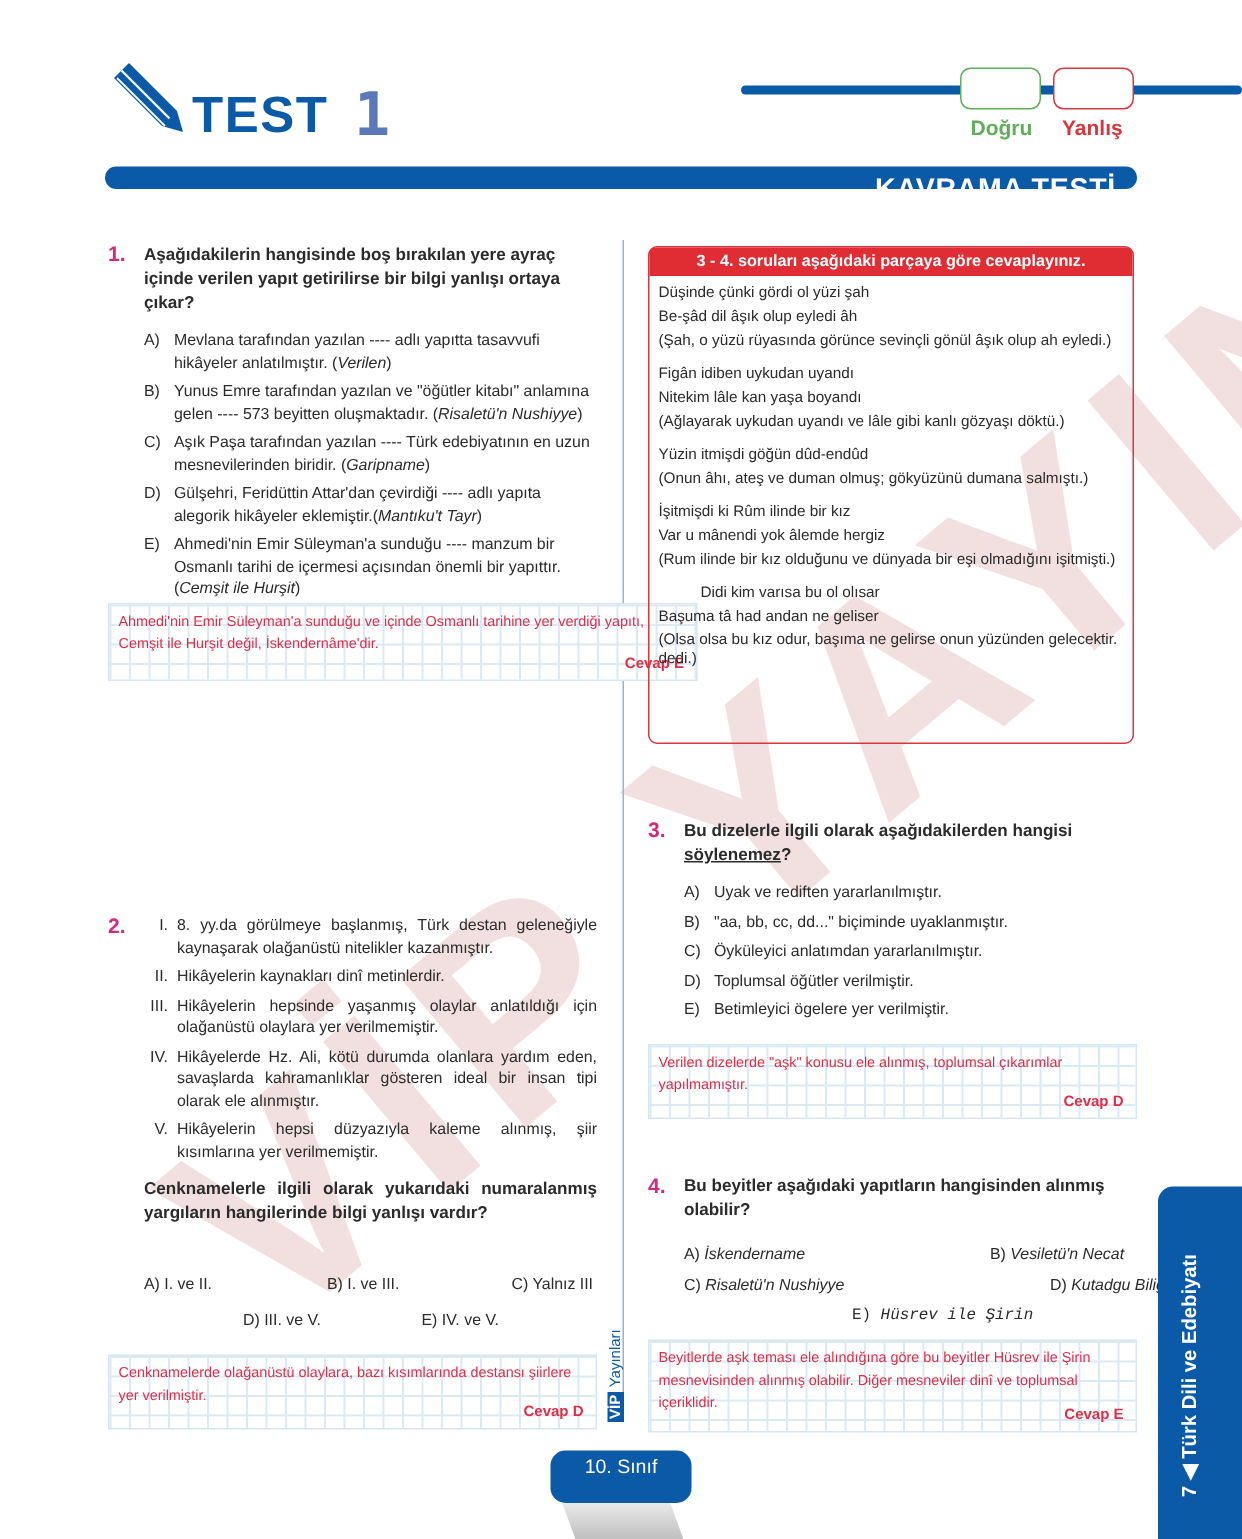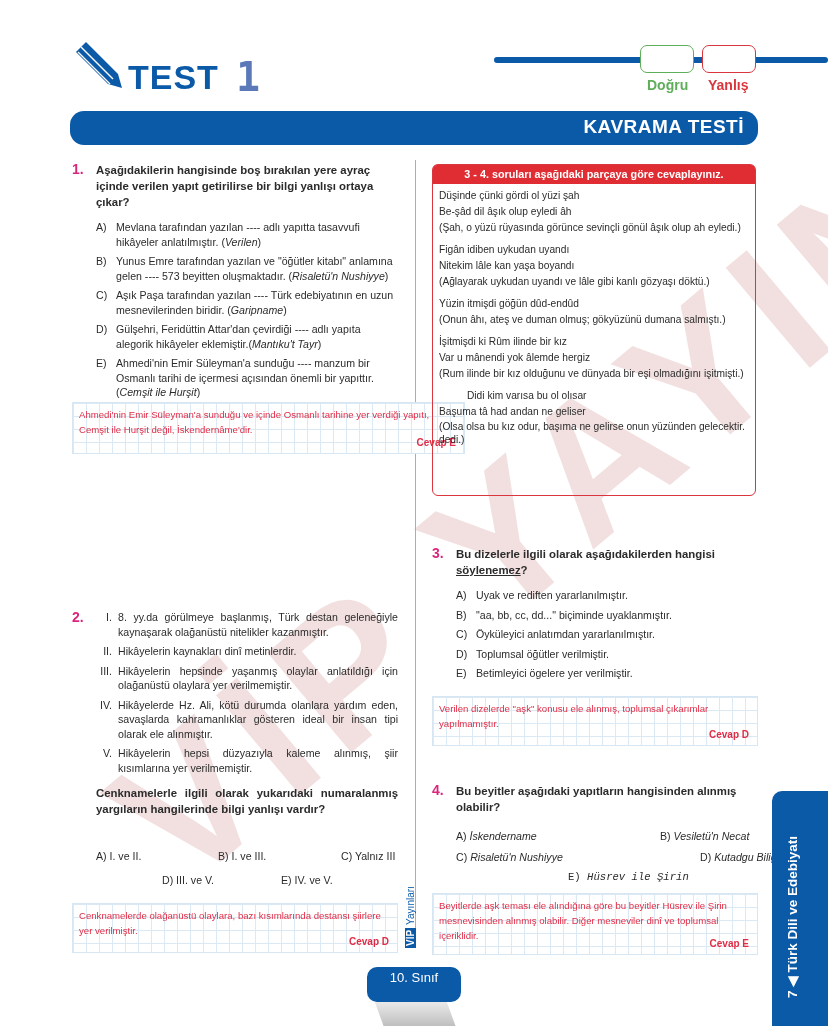--- a/index.html
+++ b/index.html
@@ -13,21 +13,21 @@
   .header-num { position: absolute; left: 236px; top: 54px; font-family: "DejaVu Sans Mono", monospace; font-size: 40px; font-weight: bold; color: #5b79b8; }
 
   .top-line { position: absolute; left: 494px; top: 57px; width: 334px; height: 6px; background: #0b5aa8; border-radius: 3px; }
   .score-box { position: absolute; top: 45px; width: 54px; height: 28px; background: #fff; border-radius: 7px; }
   .score-box.dogru { left: 640px; border: 1.5px solid #5fae5a; }
   .score-box.yanlis { left: 702px; border: 1.5px solid #d9363e; }
   .score-label { position: absolute; top: 77px; font-size: 14px; font-weight: bold; }
   .score-label.dogru { left: 647px; color: #5fae5a; }
   .score-label.yanlis { left: 708px; color: #d9363e; }
 
-  .banner { position: absolute; left: 70px; top: 111px; width: 688px; height: 34px; background: #0b5aa8; border-radius: 14px; }
+  .banner { position: absolute; left: 70px; top: 111px; width: 688px; height: 15px; background: #0b5aa8; border-radius: 14px; }
   .banner-title { position: absolute; right: 14px; top: 5px; color: #fff; font-size: 19px; font-weight: bold; letter-spacing: 0.5px; }
 
   .col-divider { position: absolute; left: 415px; top: 160px; width: 1px; height: 770px; background: #8fb3d9; }
 
   .q { position: absolute; font-size: 11px; line-height: 15px; }
   .qnum { position: absolute; left: 0; top: 0; font-weight: bold; color: #d9267d; font-size: 14px; }
   .qstem { margin-left: 24px; font-weight: bold; font-size: 11.4px; line-height: 16px; color: #2b2b2b; }
   .opts { margin-left: 24px; margin-top: 10px; }
   .opt { display: flex; margin-bottom: 5px; font-size: 10.6px; line-height: 14.5px; }
   .opt .letter { width: 20px; flex: 0 0 20px; }

